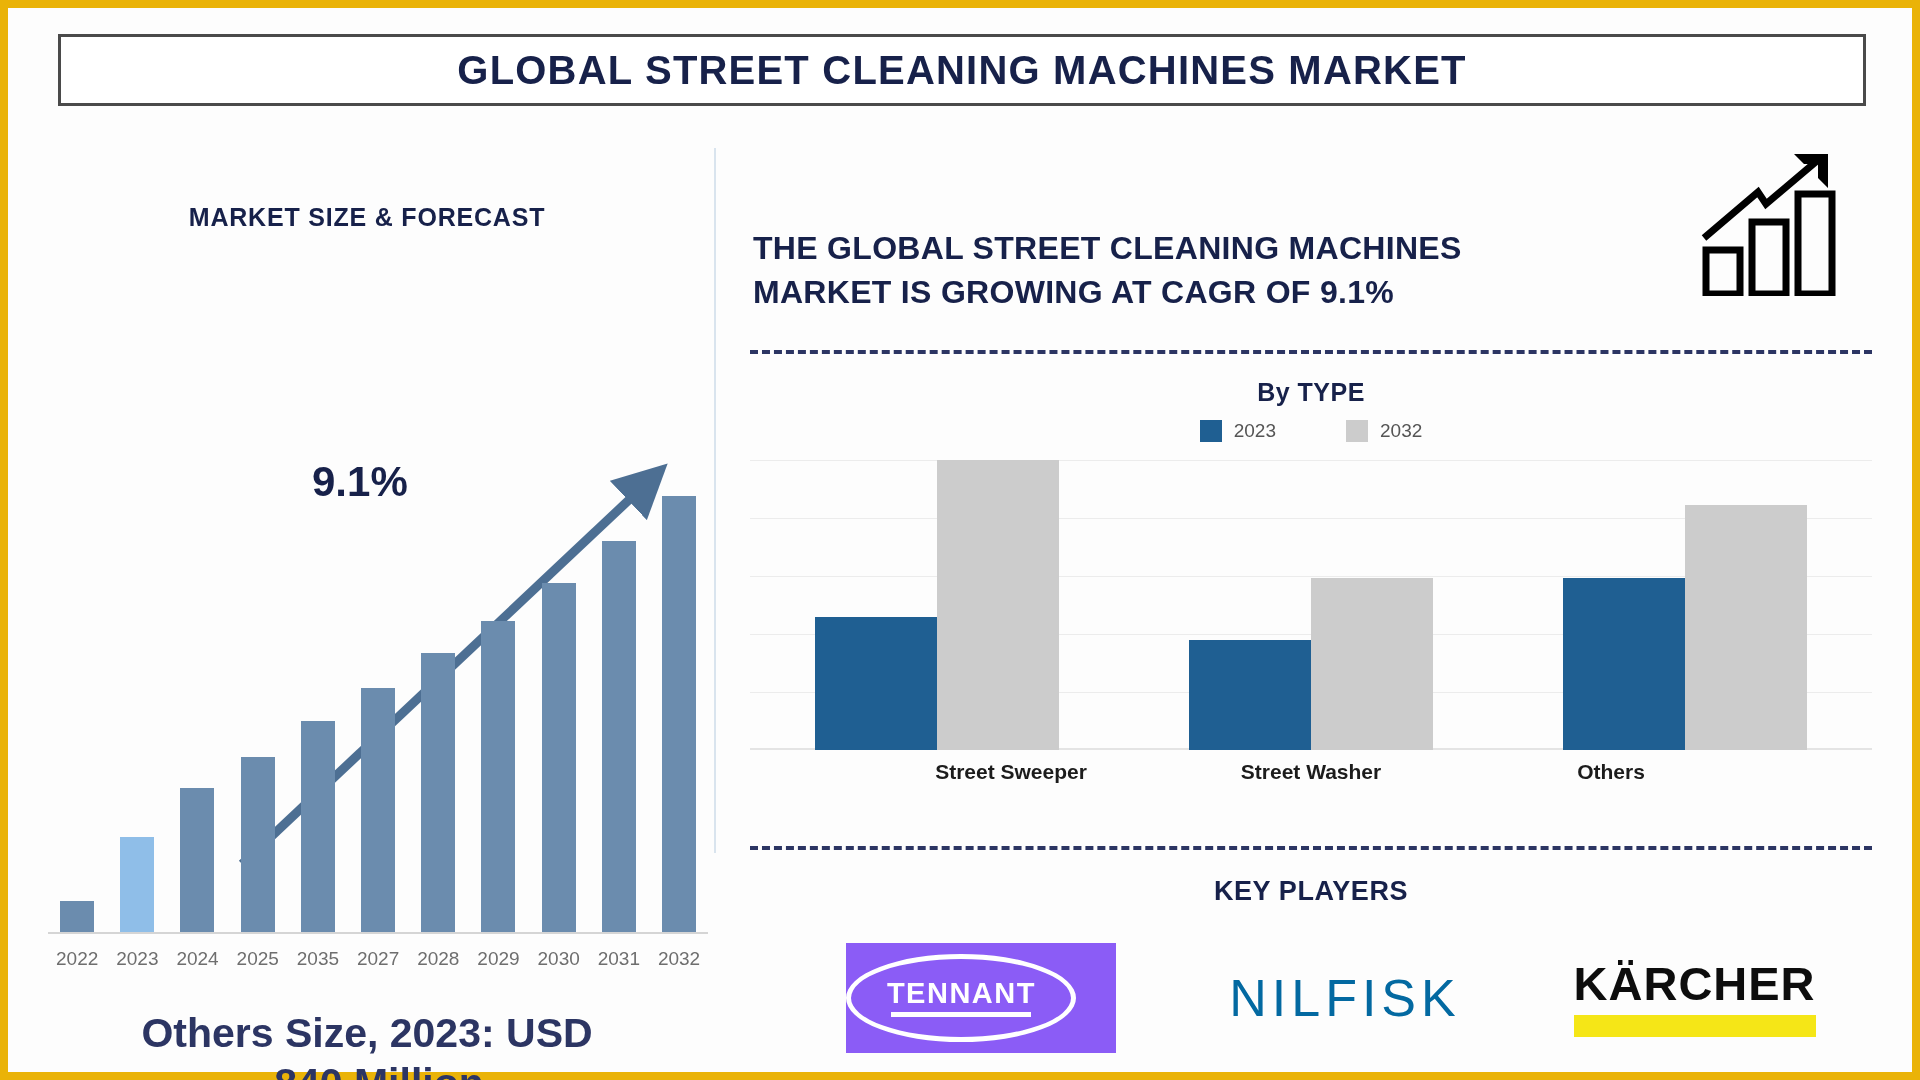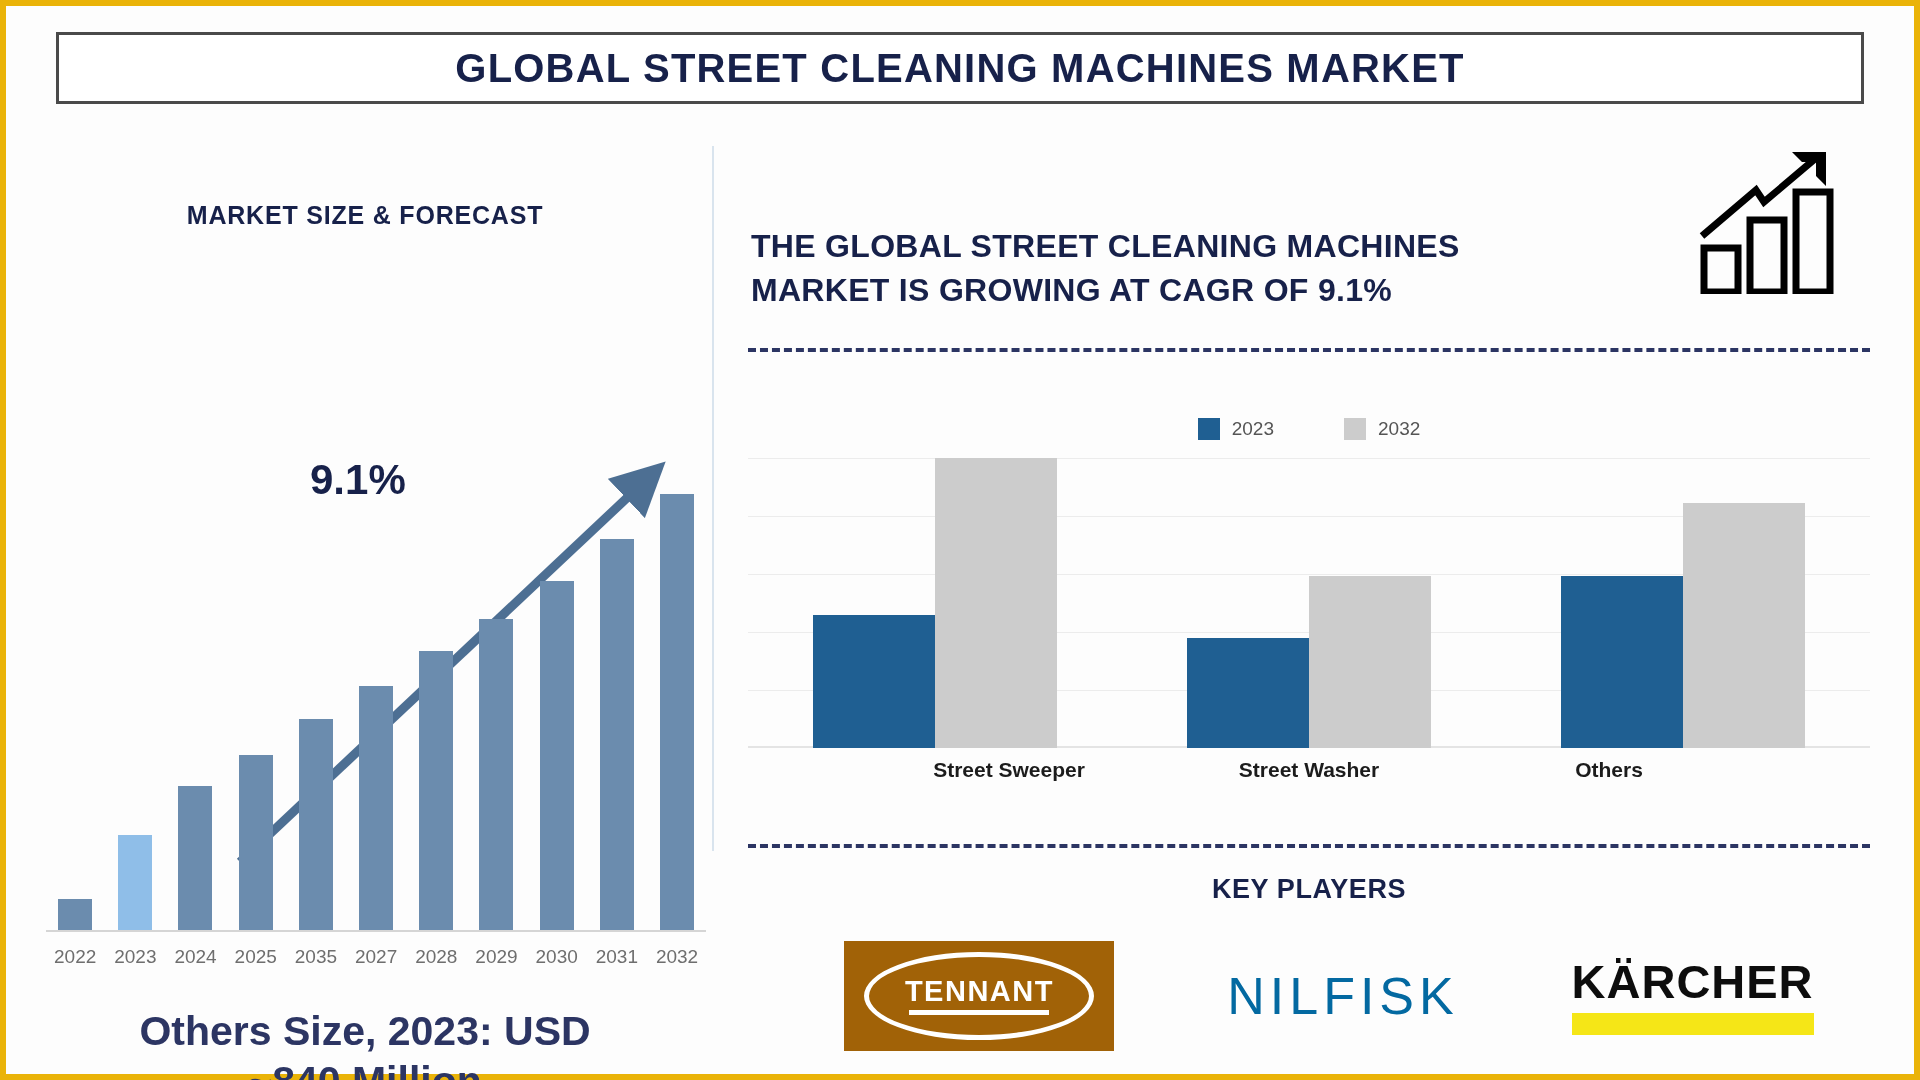--- a/index.html
+++ b/index.html
@@ -10,21 +10,21 @@
     background: #ffffff;
     font-family: "Liberation Sans", sans-serif;
     overflow: hidden;
   }
 
   #infographic {
     position: relative;
     width: 1920px;
     height: 1080px;
     background: #fdfdfd;
-    border: 6px solid #eab308;
+    border: 8px solid #eab308;
   }
 
   
   .title-box {
     position: absolute;
     left: 50px;
     top: 26px;
     width: 1808px;
     height: 72px;
     border: 3px solid #4a4a4a;
@@ -307,24 +307,24 @@
     width: 1122px;
     height: 140px;
     display: flex;
     align-items: center;
     justify-content: space-around;
   }
 
   .logo-tennant {
     width: 270px;
     height: 110px;
-    background: #a16207;
+    background: #8b5cf6;
     display: flex;
     align-items: center;
-    justify-content: center;
+    justify-content: flex-start;
     position: relative;
     margin-left: 40px;
   }
   .tennant-oval {
     width: 230px;
     height: 88px;
     border: 5px solid #ffffff;
     border-radius: 50%;
     display: flex;
     align-items: center;
@@ -467,20 +467,21 @@
     <svg class="growth-icon" viewBox="0 0 160 150" xmlns="http://www.w3.org/2000/svg">
       <rect x="10" y="104" width="34" height="44" fill="none" stroke="#000" stroke-width="7"></rect>
       <rect x="56" y="76" width="34" height="72" fill="none" stroke="#000" stroke-width="7"></rect>
       <rect x="102" y="48" width="34" height="100" fill="none" stroke="#000" stroke-width="7"></rect>
       <polyline points="8,92 62,46 70,58 122,14" fill="none" stroke="#000" stroke-width="7" stroke-linejoin="miter" stroke-linecap="butt"></polyline>
       <polygon points="98,8 132,8 132,42 122,32 122,18 108,18" fill="#000"></polygon>
     </svg>
 
     <div class="dashed-line dashed-top"></div>
 
+    <div class="by-type-title">By TYPE</div>
 
     <div class="legend">
       <div class="legend-item">
         <span class="legend-swatch" style="background:#1f5f92"></span>
         <span class="legend-label">2023</span>
       </div>
       <div class="legend-item">
         <span class="legend-swatch" style="background:#cccccc"></span>
         <span class="legend-label">2032</span>
       </div>

